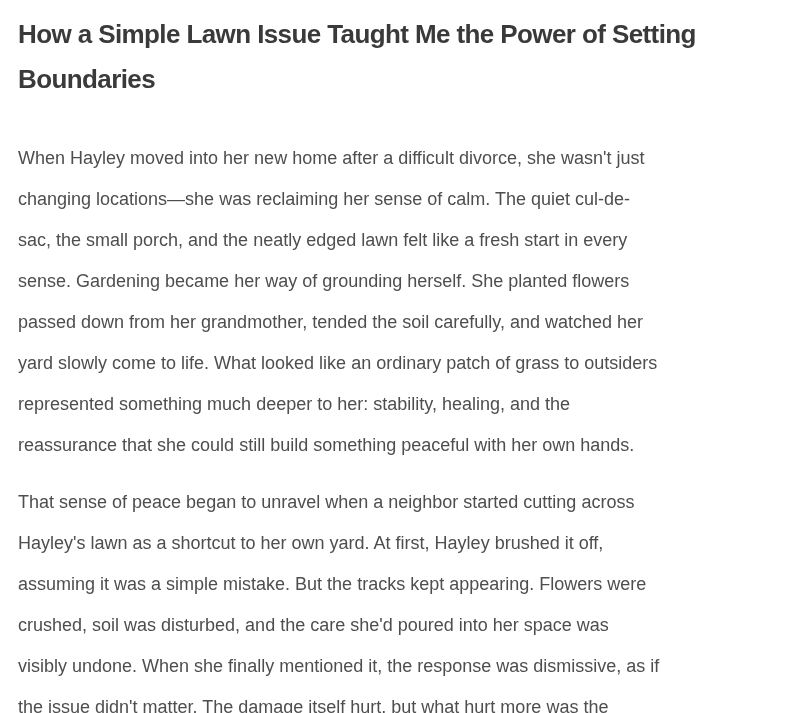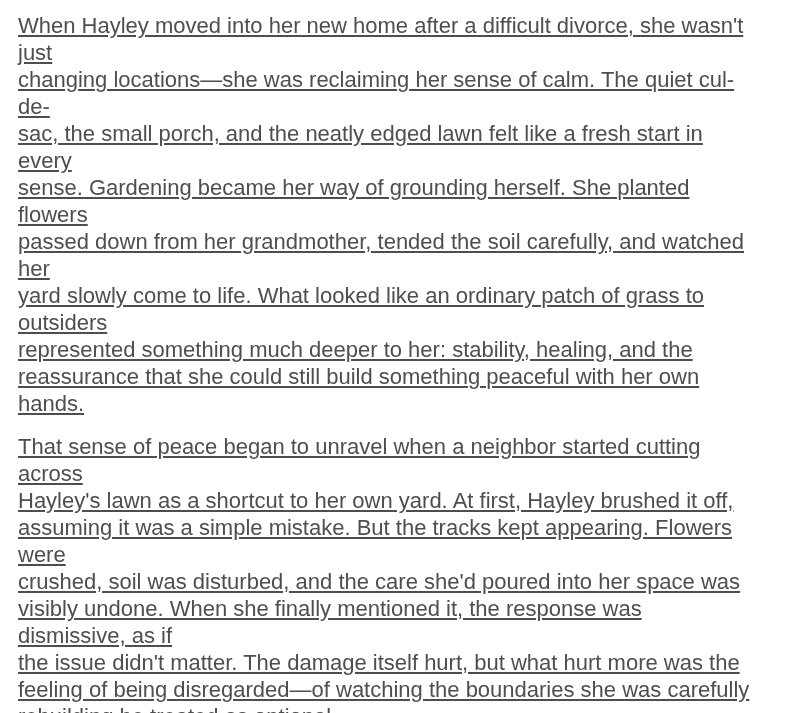--- a/index.html
+++ b/index.html
@@ -18,36 +18,37 @@
     font-family: "Liberation Sans", sans-serif;
     font-size: 26px;
     font-weight: 700;
     letter-spacing: -0.6px;
     line-height: 45px;
     color: #3a3a3a;
     white-space: pre-line;
     margin-bottom: 36px;
   }
   .article-paragraph {
-    font-size: 22px;
+    font-size: 18px;
     font-weight: 400;
-    line-height: 27px;
+    line-height: 41px;
     letter-spacing: 0px;
     color: #4e4e4e;
     white-space: pre-line;
-    text-decoration: underline;
   }
   .article-paragraph + .article-paragraph {
     margin-top: 16px;
   }
 </style>
 </head>
 <body>
 
 <main class="article">
+  <h1 class="article-title">How a Simple Lawn Issue Taught Me the Power of Setting
+Boundaries</h1>
 
   <p class="article-paragraph">When Hayley moved into her new home after a difficult divorce, she wasn't just
 changing locations—she was reclaiming her sense of calm. The quiet cul-de-
 sac, the small porch, and the neatly edged lawn felt like a fresh start in every
 sense. Gardening became her way of grounding herself. She planted flowers
 passed down from her grandmother, tended the soil carefully, and watched her
 yard slowly come to life. What looked like an ordinary patch of grass to outsiders
 represented something much deeper to her: stability, healing, and the
 reassurance that she could still build something peaceful with her own hands.</p>
 

